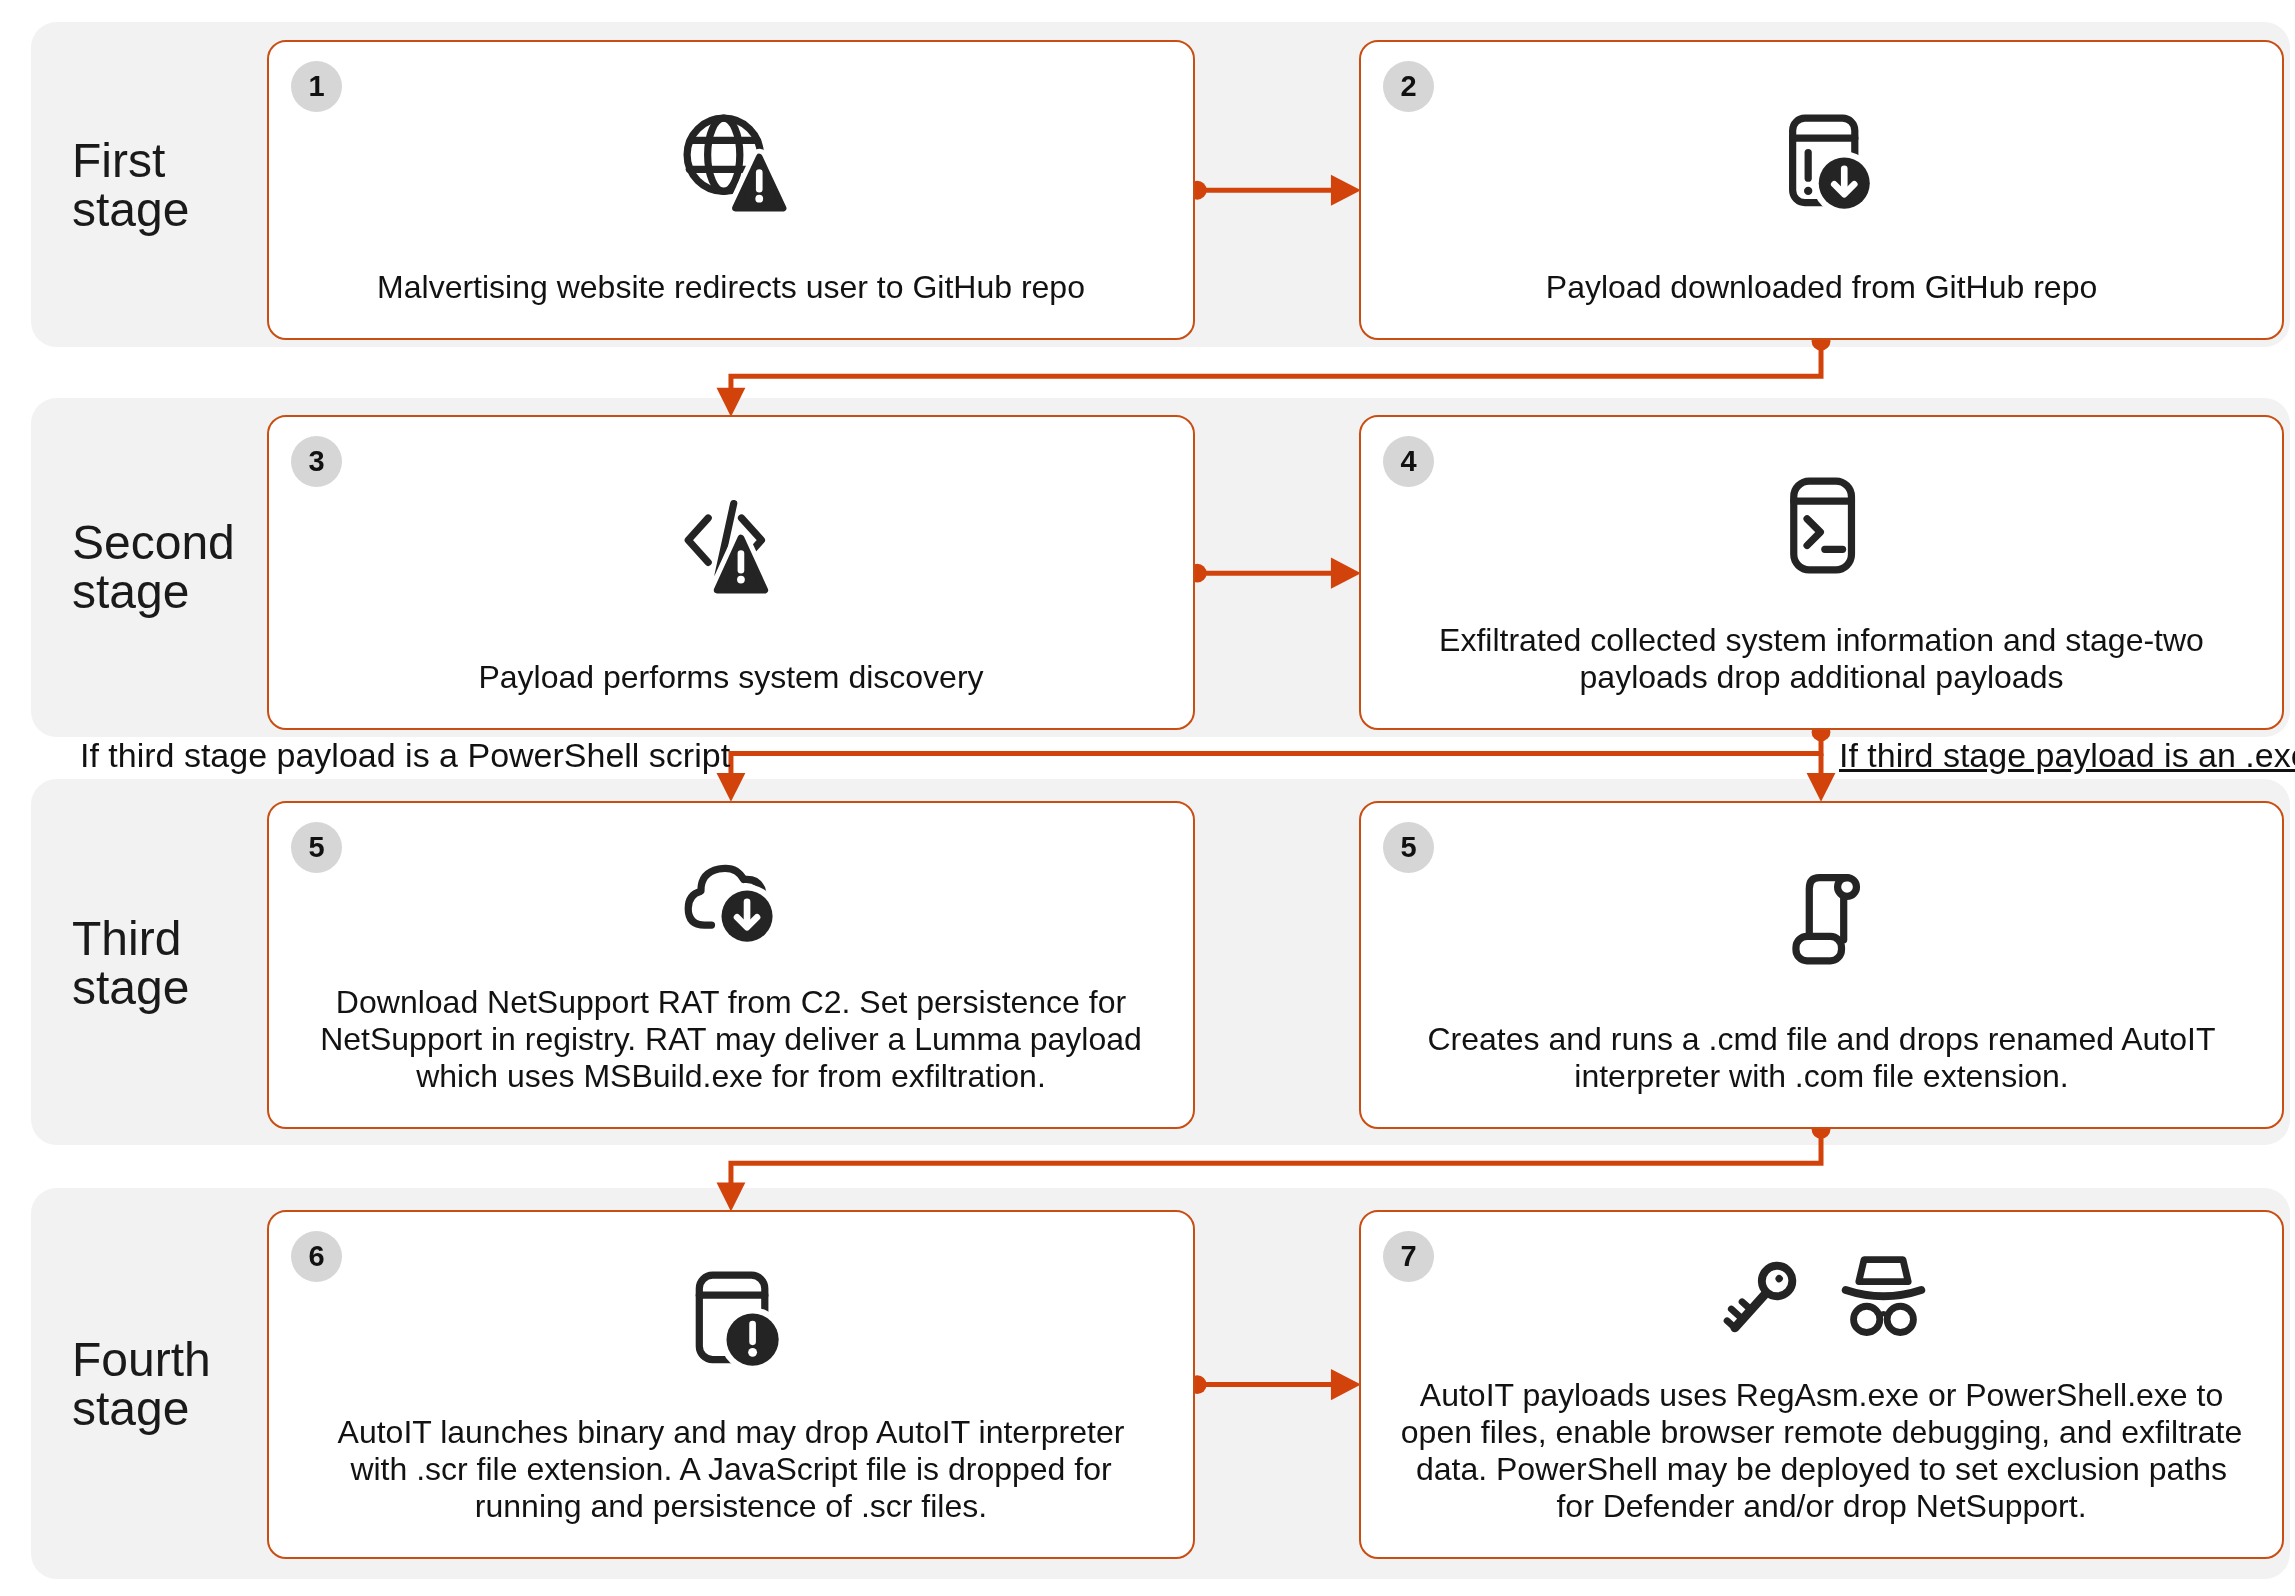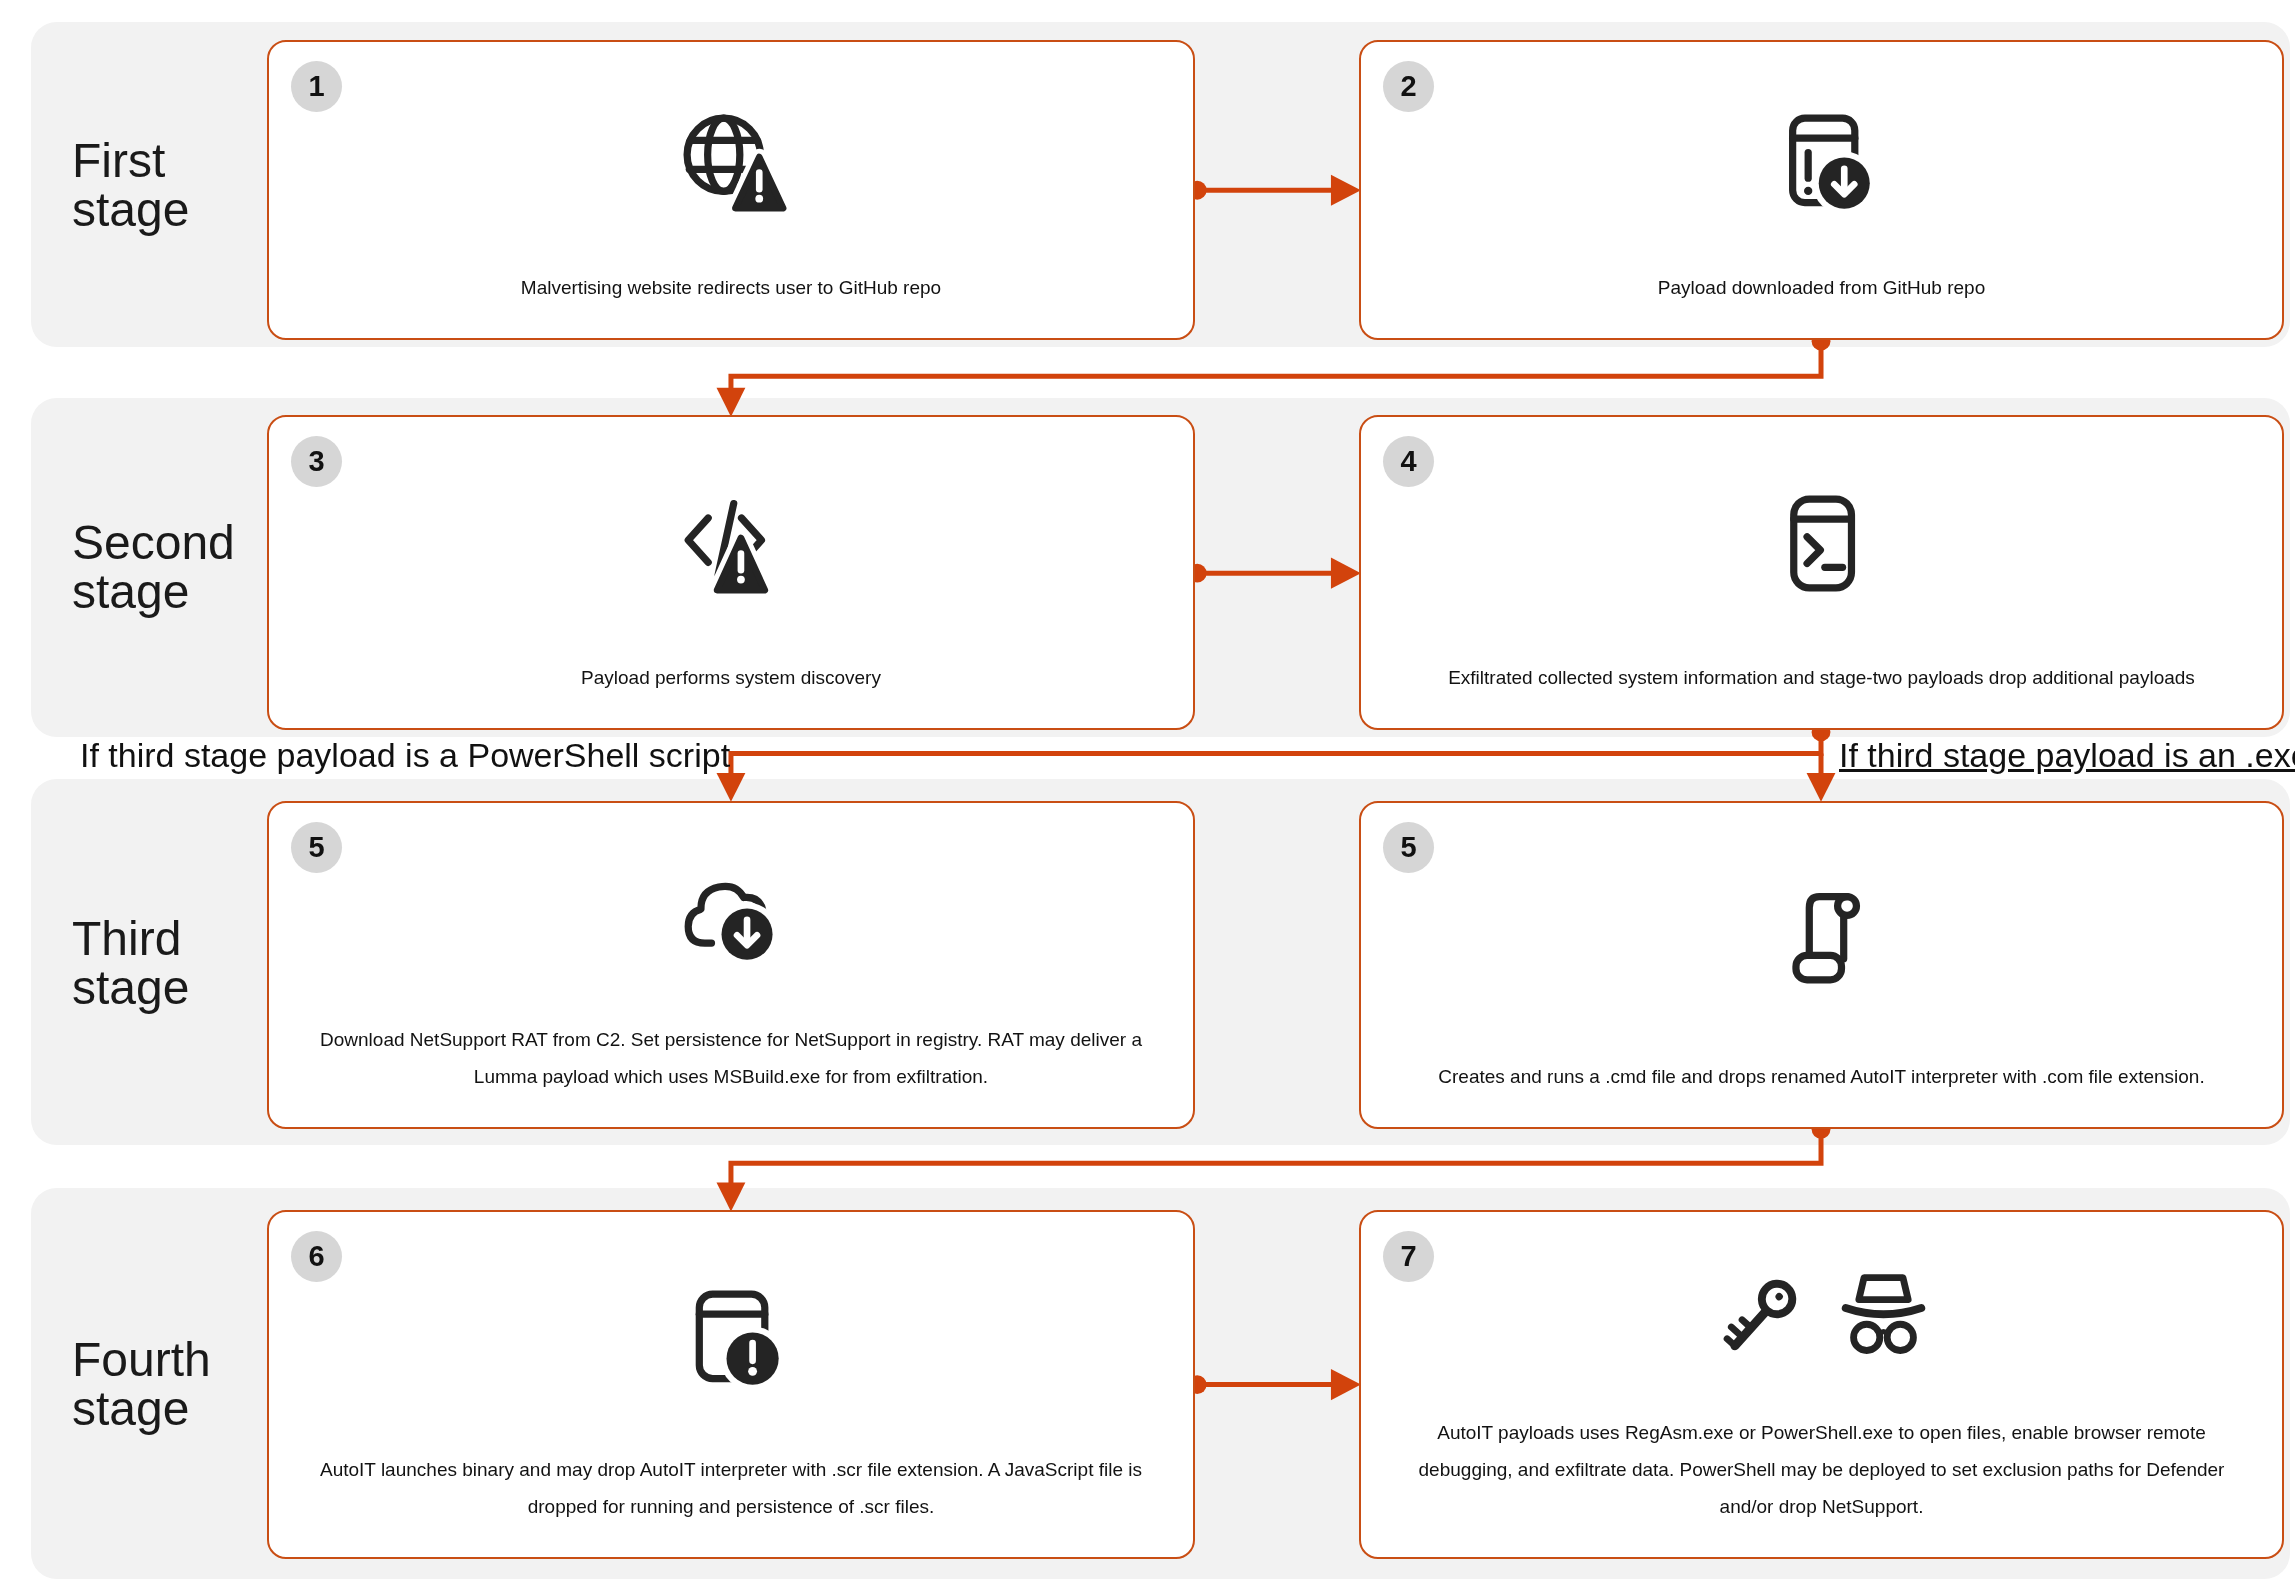--- a/index.html
+++ b/index.html
@@ -51,21 +51,21 @@
     font-size:29px;font-weight:600;
     display:flex;align-items:center;justify-content:center;
   }
   .box-icon{
     flex:1;display:flex;align-items:center;justify-content:center;
     gap:19px;padding-top:14.4px;min-height:0;
   }
   .box-text{
     padding:3.3px 36px 32px 36px;
     text-align:center;
-    font-size:19px;line-height:37px;color:#121212;
+    font-size:32px;line-height:37px;color:#121212;
   }
   .box-text .it{}
   .cond-label{
     position:absolute;top:739px;height:32px;
     font-size:34px;line-height:32px;color:#111111;white-space:nowrap;
   }
   .cond-left{left:80px;}
   .cond-right{left:1839px;text-decoration:underline;}
   .connectors{position:absolute;left:0;top:0;width:2295px;height:1597px;pointer-events:none;}
   svg.ic{display:block;}

